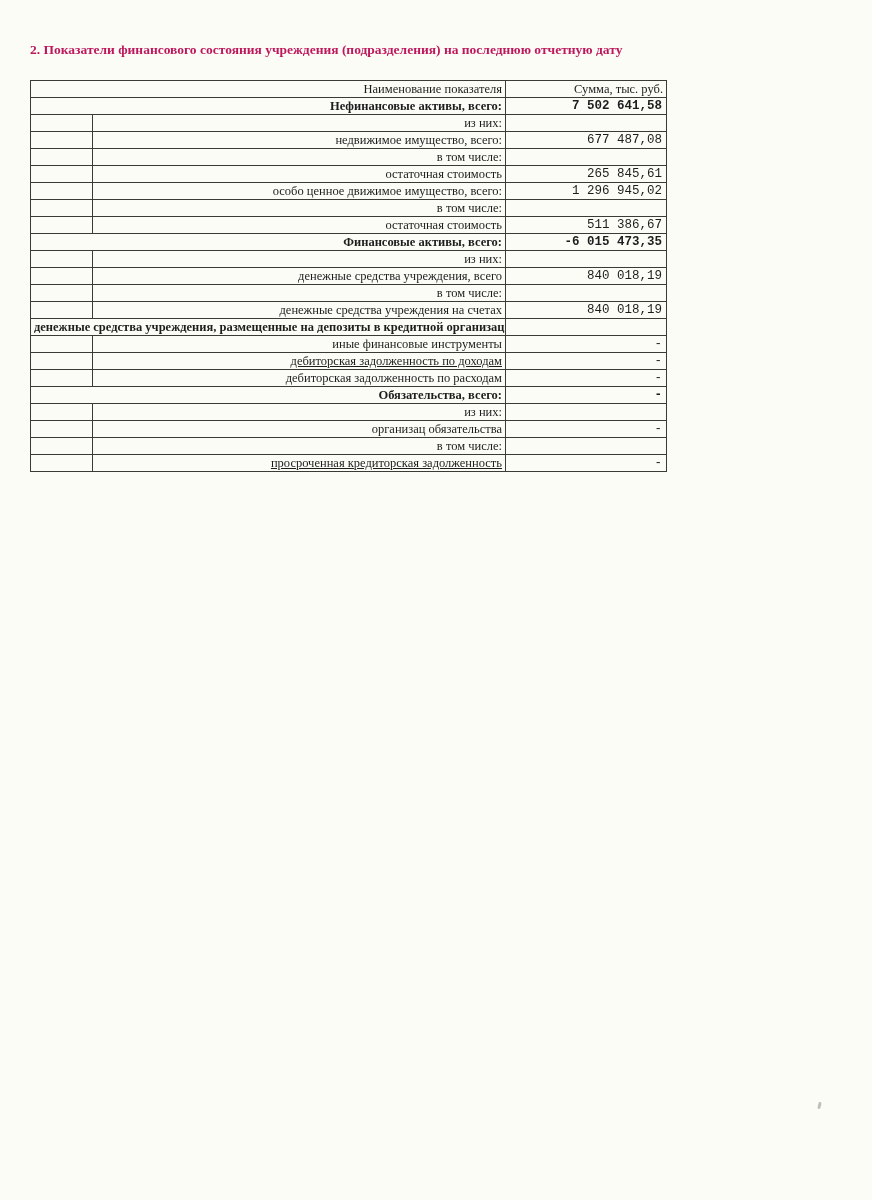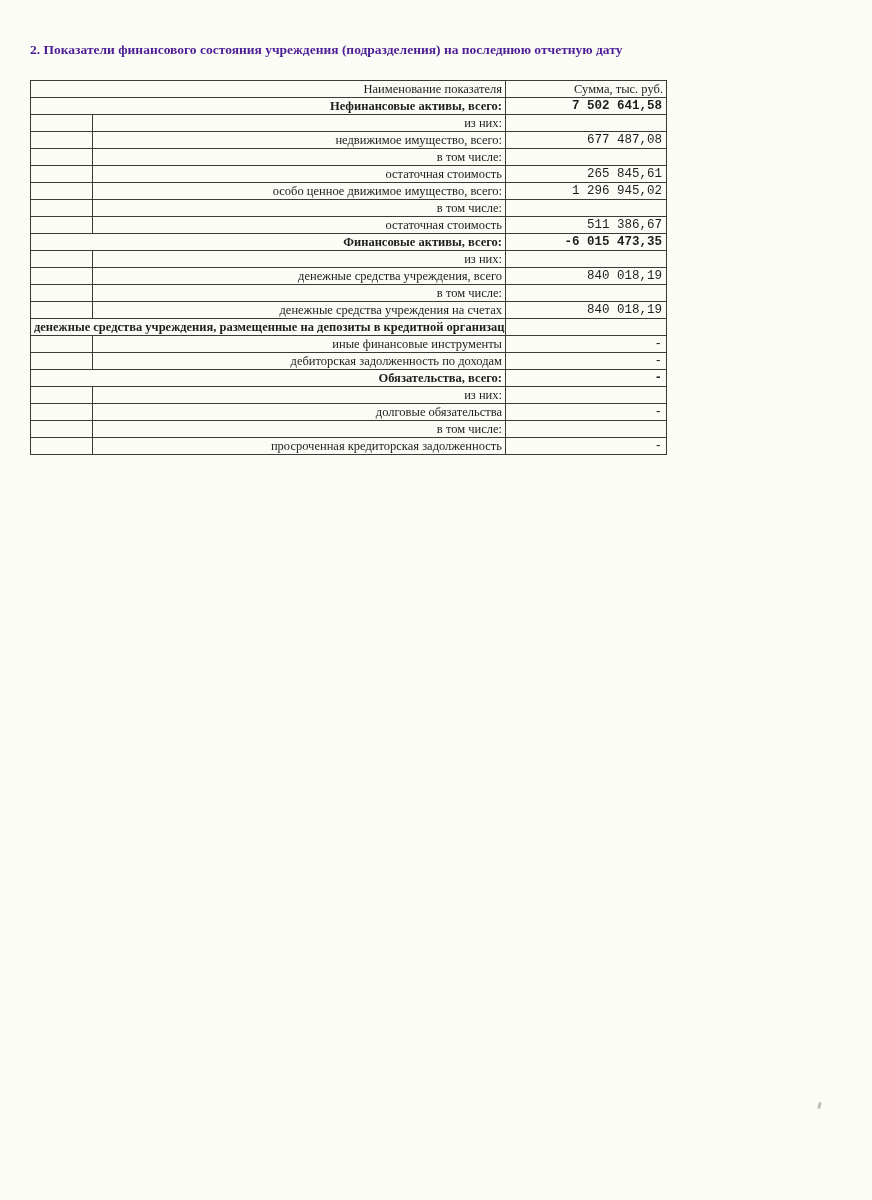--- a/index.html
+++ b/index.html
@@ -4,21 +4,21 @@
 <style>
   * { margin:0; padding:0; box-sizing:border-box; }
   html,body { background:#f6f6f1; }
   body { font-family:"Liberation Serif","DejaVu Serif",serif; }
   .page {
     position:relative; width:872px; height:1200px;
     background:#fcfcf7; overflow:hidden;
   }
   .doc-title {
     position:absolute; left:30px; top:42px; width:810px;
-    font-size:13.5px; font-weight:bold; color:#4c1d95;
+    font-size:13.5px; font-weight:bold; color:#be185d;
   }
   table.fin-table {
     position:absolute; left:30px; top:80px;
     width:636px; border-collapse:collapse; table-layout:fixed;
     font-size:12.5px; color:#1d1d1d;
   }
   .fin-table col.c-ind { width:62px; }
   .fin-table col.c-lab { width:413px; }
   .fin-table col.c-val { width:161px; }
   .fin-table th, .fin-table td {
@@ -125,44 +125,49 @@
           <td colspan="2" class="label strong clip">денежные средства учреждения, размещенные на депозиты в кредитной организац</td>
           <td class="value strong"></td>
         </tr>
         <tr>
           <td class="spacer"></td>
           <td class="label" style="padding-left: 12px; margin-left: 32px;">иные финансовые инструменты</td>
           <td class="value">-</td>
         </tr>
         <tr>
           <td class="spacer"></td>
-          <td class="label" style="padding-left: 24px;">дебиторская задолженность по доходам</td>
+          <td class="label" style="padding-left: 24px; text-decoration: underline;">дебиторская задолженность по доходам</td>
+          <td class="value">-</td>
+        </tr>
+        <tr>
+          <td class="spacer"></td>
+          <td class="label" style="padding-left: 12px;">дебиторская задолженность по расходам</td>
           <td class="value">-</td>
         </tr>
         <tr>
           <td colspan="2" class="label strong">Обязательства, всего:</td>
           <td class="value strong">-</td>
         </tr>
         <tr>
           <td class="spacer"></td>
           <td class="label" style="padding-left: 3px;">из них:</td>
           <td class="value"></td>
         </tr>
         <tr>
           <td class="spacer"></td>
-          <td class="label" style="padding-left: 12px;">долговые обязательства</td>
+          <td class="label" style="padding-left: 12px;">организац обязательства</td>
           <td class="value">-</td>
         </tr>
         <tr>
           <td class="spacer"></td>
           <td class="label" style="padding-left: 12px;">в том числе:</td>
           <td class="value"></td>
         </tr>
         <tr>
           <td class="spacer"></td>
-          <td class="label" style="padding-left: 14px;">просроченная кредиторская задолженность</td>
+          <td class="label" style="padding-left: 14px; text-decoration: underline;">просроченная кредиторская задолженность</td>
           <td class="value">-</td>
         </tr>
       </tbody>
   </table>
 
   <span class="speck"></span>
 </div>
 
 </body></html>

